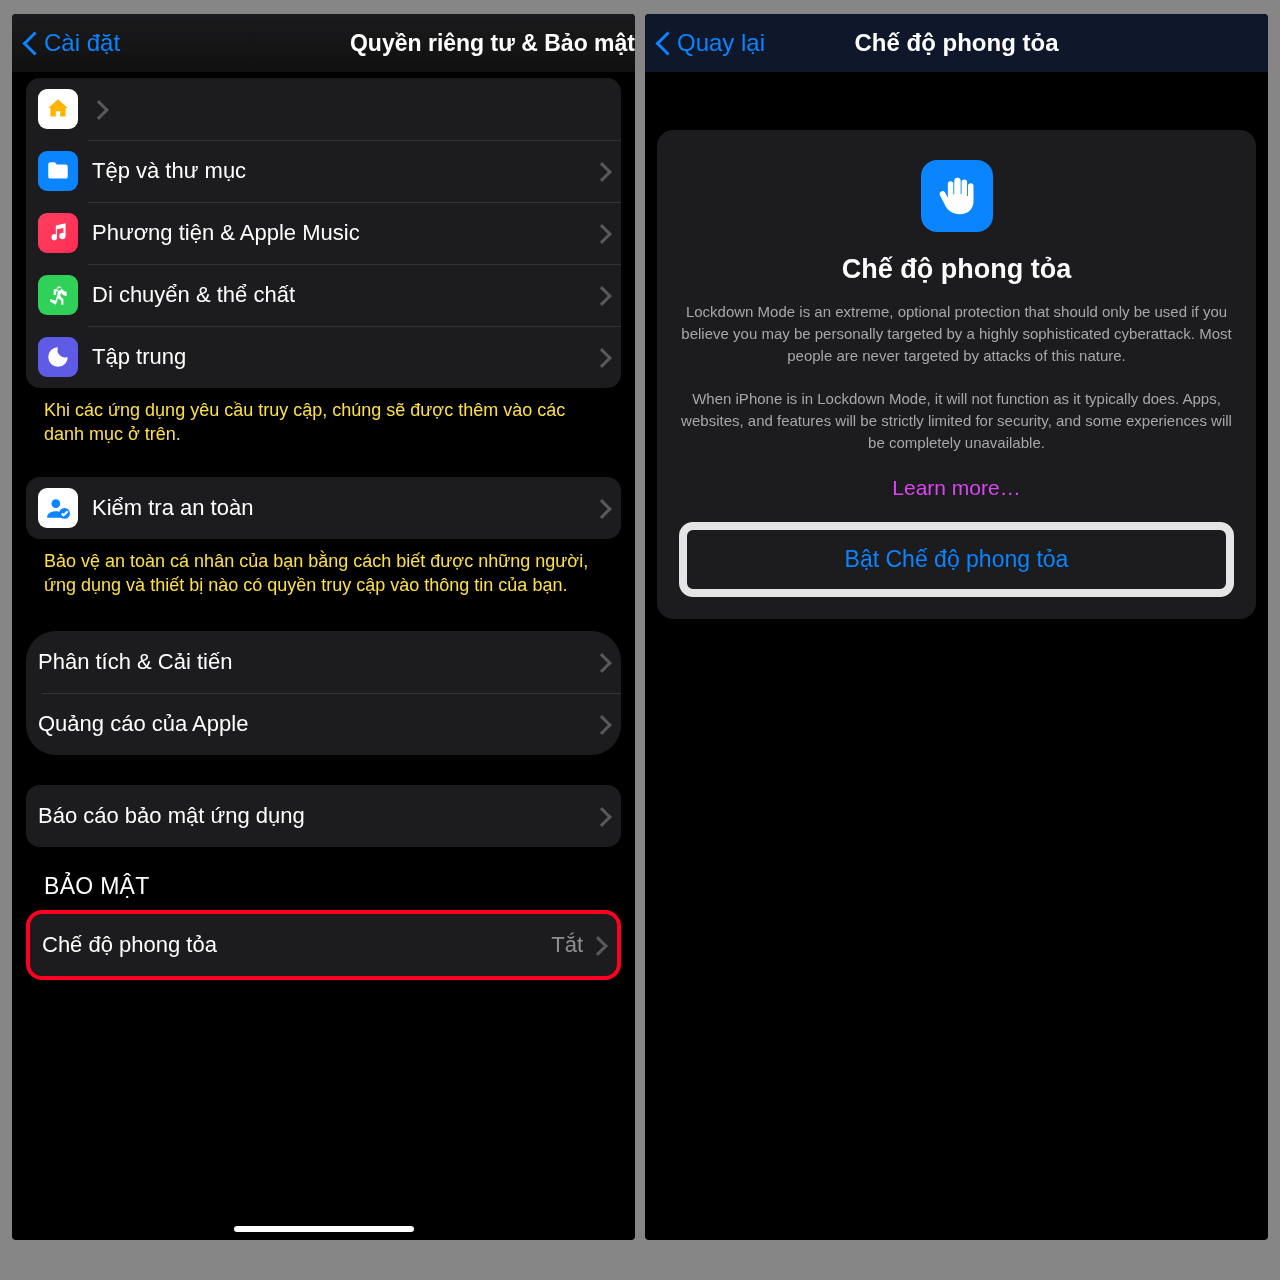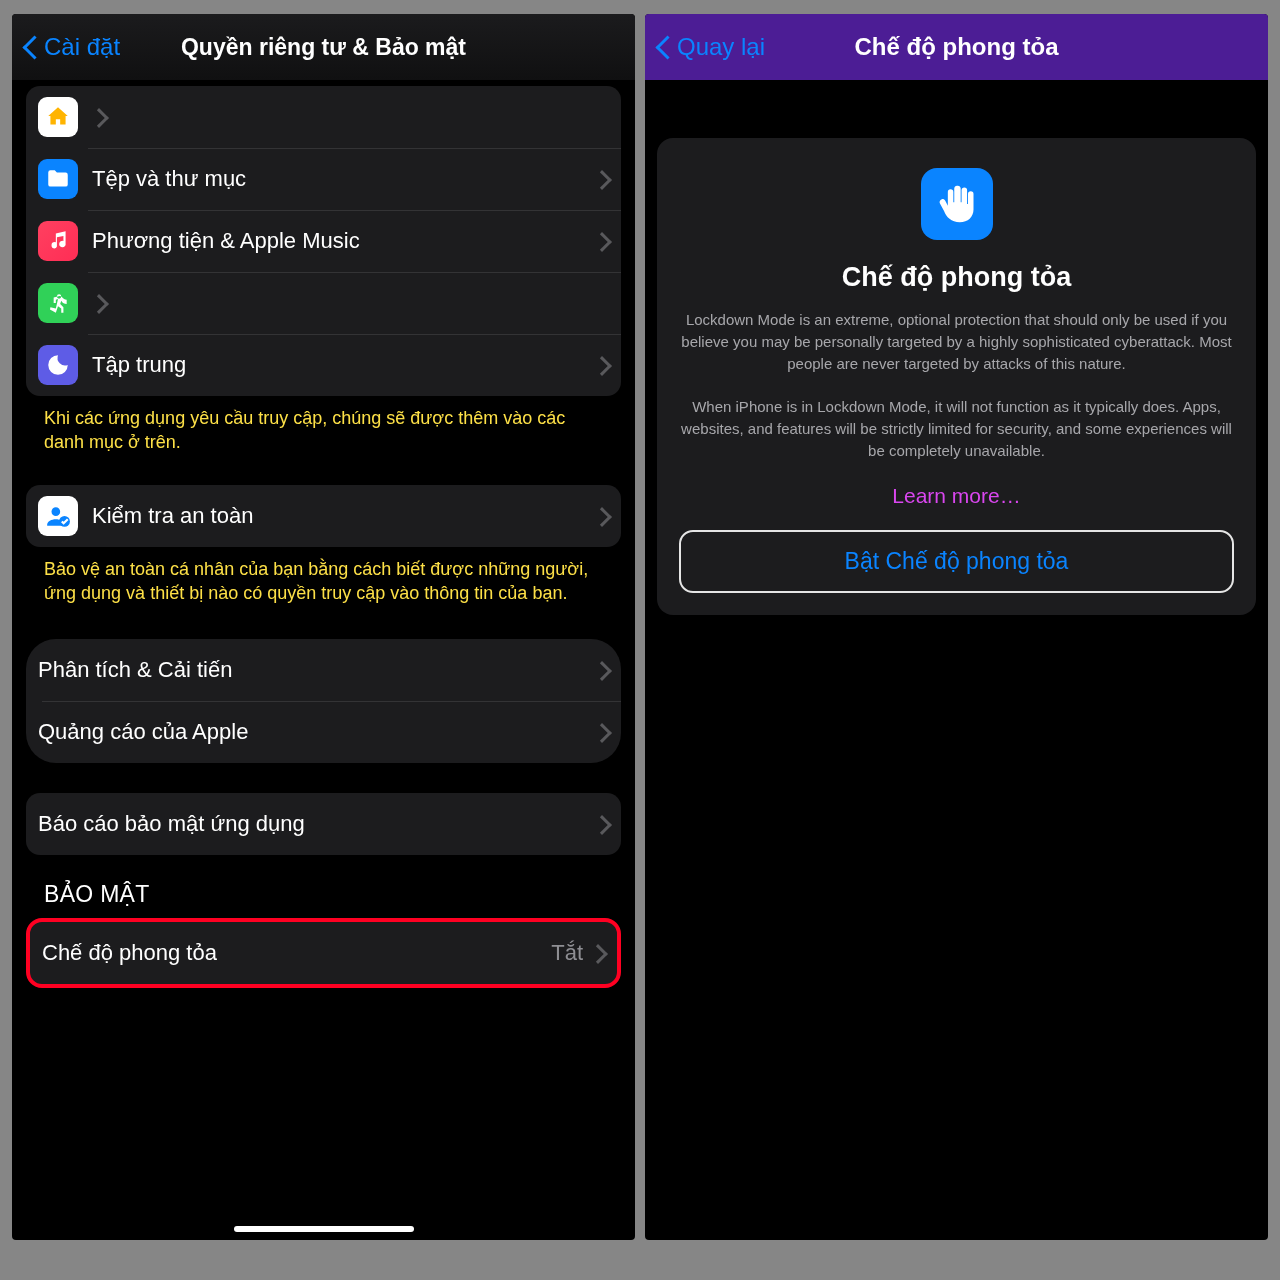--- a/index.html
+++ b/index.html
@@ -16,21 +16,21 @@
     flex: 1;
     background: #000;
     border-radius: 4px;
     overflow: hidden;
     display: flex;
     flex-direction: column;
     position: relative;
   }
   
   .nav {
-    height: 66px;
+    height: 58px;
     display: flex;
     align-items: center;
     background: linear-gradient(to bottom, #1b1b1d 0%, #101011 100%);
     padding: 0 10px;
     position: relative;
   }
   .nav-back {
     display: flex;
     align-items: center;
     color: #0a84ff;
@@ -39,21 +39,21 @@
   }
   .nav-title {
     position: absolute;
     left: 0; right: 0;
     text-align: center;
     color: #fff;
     font-weight: 600;
     font-size: 24px;
     pointer-events: none;
   }
-  .nav-title.small { font-size: 23px; }
+  .nav-title.small { font-size: 23px; text-align: right; }
   .chevron-left {
     width: 18px; height: 28px;
     display: inline-block;
   }
   .chevron-left::before {
     content:"";
     display:block;
     width: 14px; height:14px;
     border-left: 3.5px solid #0a84ff;
     border-bottom: 3.5px solid #0a84ff;
@@ -139,35 +139,35 @@
   }
   .hand-icon svg { width: 44px; height: 44px; fill:#fff; }
   .card-title {
     color:#fff; font-size: 27px; font-weight:700; margin-bottom: 16px;
   }
   .card-p {
     color:#a7a7ab; font-size: 15px; line-height: 1.45; margin-bottom: 22px;
   }
   .learn-more { color:#d946ef; font-size: 21px; margin-bottom: 22px; display:block; }
   .cta {
-    border: 2px solid #e5e5e5;
+    border: 8px solid #e5e5e5;
     border-radius: 14px;
     padding: 16px 0;
     color:#0a84ff;
     font-size: 23px;
   }
   .home-indicator {
     position:absolute;
     bottom: 8px; left:50%;
     transform:translateX(-50%);
     width: 180px; height:6px;
     background:#fff;
     border-radius: 4px;
   }
-  .nav.plain { background:#4c1d95; }
+  .nav.plain { background:#0f172a; }
 </style>
 </head>
 <body>
 
 <div class="phone">
   <div class="nav">
     <div class="nav-back">
       <span class="chevron-left"></span>
       <span>Cài đặt</span>
     </div>
@@ -202,20 +202,21 @@
         </div>
         <div class="row-label">Phương tiện &amp; Apple Music</div>
         <span class="chevron-right"></span>
       </div>
       <div class="row">
         <div class="icon" style="background:#30d158;">
           <svg viewBox="0 0 24 24">
               <path fill="#fff" d="M13 4a2 2 0 1 1 0 4 2 2 0 0 1 0-4zm-3 17l2-6 3 2v4h2v-5l-3-3 1-3c1 2 3 3 5 3V9c-2 0-3-1-4-2l-1-1c-.4-.4-1-.6-1.5-.5L8 7v5h2V9l2-.7L10 17l-5-1-.4 2L10 21z"></path>
             </svg>
         </div>
+        <div class="row-label">Di chuyển &amp; thể chất</div>
         <span class="chevron-right"></span>
       </div>
       <div class="row">
         <div class="icon" style="background:#5e5ce6;">
           <svg viewBox="0 0 24 24">
               <path fill="#fff" d="M12 3a9 9 0 1 0 9 9 7 7 0 0 1-9-9z"></path>
             </svg>
         </div>
         <div class="row-label">Tập trung</div>
         <span class="chevron-right"></span>

